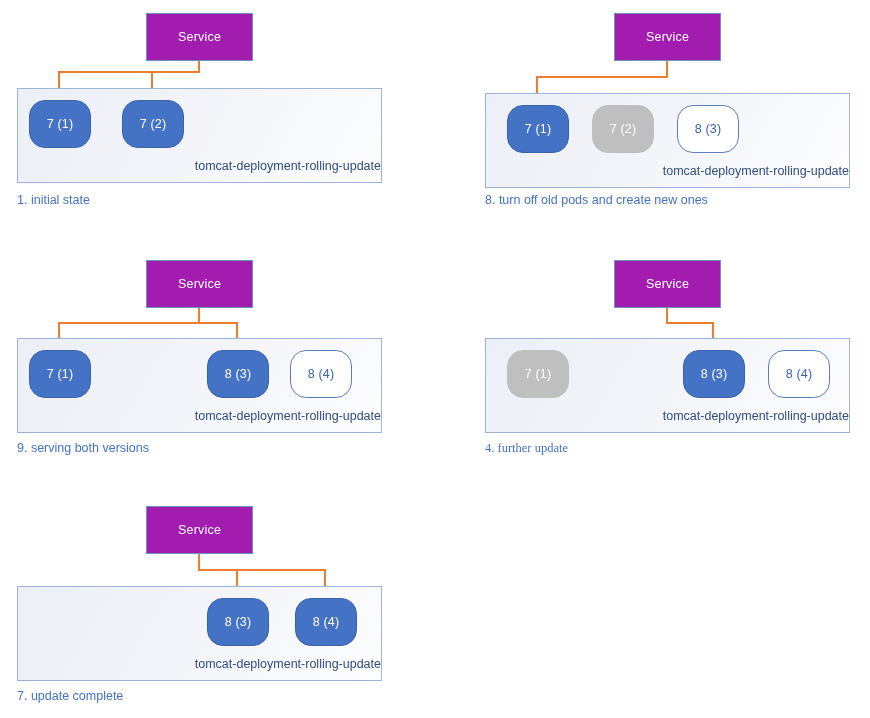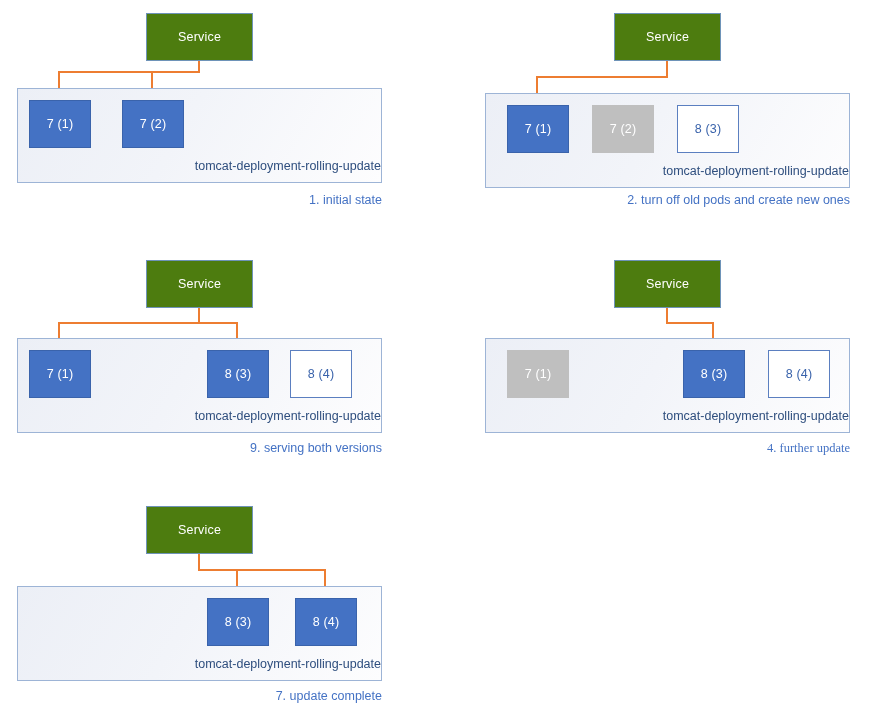--- a/index.html
+++ b/index.html
@@ -9,21 +9,21 @@
     font-family:"Liberation Sans",sans-serif;
     position:relative;
     overflow:hidden;
   }
   .panel{position:absolute;}
 
   
   .service-box{
     position:absolute;
     width:107px;height:48px;
-    background:#4d7c0f;
+    background:#a21caf;
     border:1px solid #6E93B8;
     box-sizing:border-box;
     display:flex;align-items:center;justify-content:center;
     color:#ffffff;
     font-size:12.5px;
     letter-spacing:.2px;
   }
 
   
   .deployment{
@@ -43,41 +43,42 @@
   }
 
   
   .pod{
     position:absolute;
     width:62px;height:48px;
     box-sizing:border-box;
     display:flex;align-items:center;justify-content:center;
     font-size:12.5px;
     letter-spacing:.2px;
+    border-radius:16px;
   }
   .pod.active{
     background:#4472C4;
     border:1px solid #3A63AB;
     color:#ffffff;
   }
   .pod.terminating{
     background:#BFBFBF;
     border:1px solid #BFBFBF;
     color:#ffffff;
   }
   .pod.pending{
     background:#ffffff;
     border:1px solid #5B7FC0;
     color:#3A63AB;
   }
 
   
   .caption{
     position:absolute;
-    text-align:right;
+    text-align:left;
     font-size:12.5px;
     color:#4472C4;
     white-space:nowrap;
   }
 
   
   .connectors{
     position:absolute;
     left:0;top:0;
     width:870px;height:718px;
@@ -147,21 +148,21 @@
     </div>
     <div class="pod terminating" style="left:106px;top:11px;">
       <span>7 (2)</span>
     </div>
     <div class="pod pending" style="left:191px;top:11px;">
       <span>8 (3)</span>
     </div>
     <div class="deployment-label">tomcat-deployment-rolling-update</div>
   </div>
 
-  <div class="caption" style="left:485px;top:193px;width:365px;">2. turn off old pods and create new ones</div>
+  <div class="caption" style="left:485px;top:193px;width:365px;">8. turn off old pods and create new ones</div>
 </div>
 
 <div class="panel">
   <div class="service-box" style="left:146px;top:260px;">
     <span>Service</span>
   </div>
 
   <div class="deployment" style="left:17px;top:338px;">
     <div class="pod active" style="left:11px;top:11px;">
       <span>7 (1)</span>

